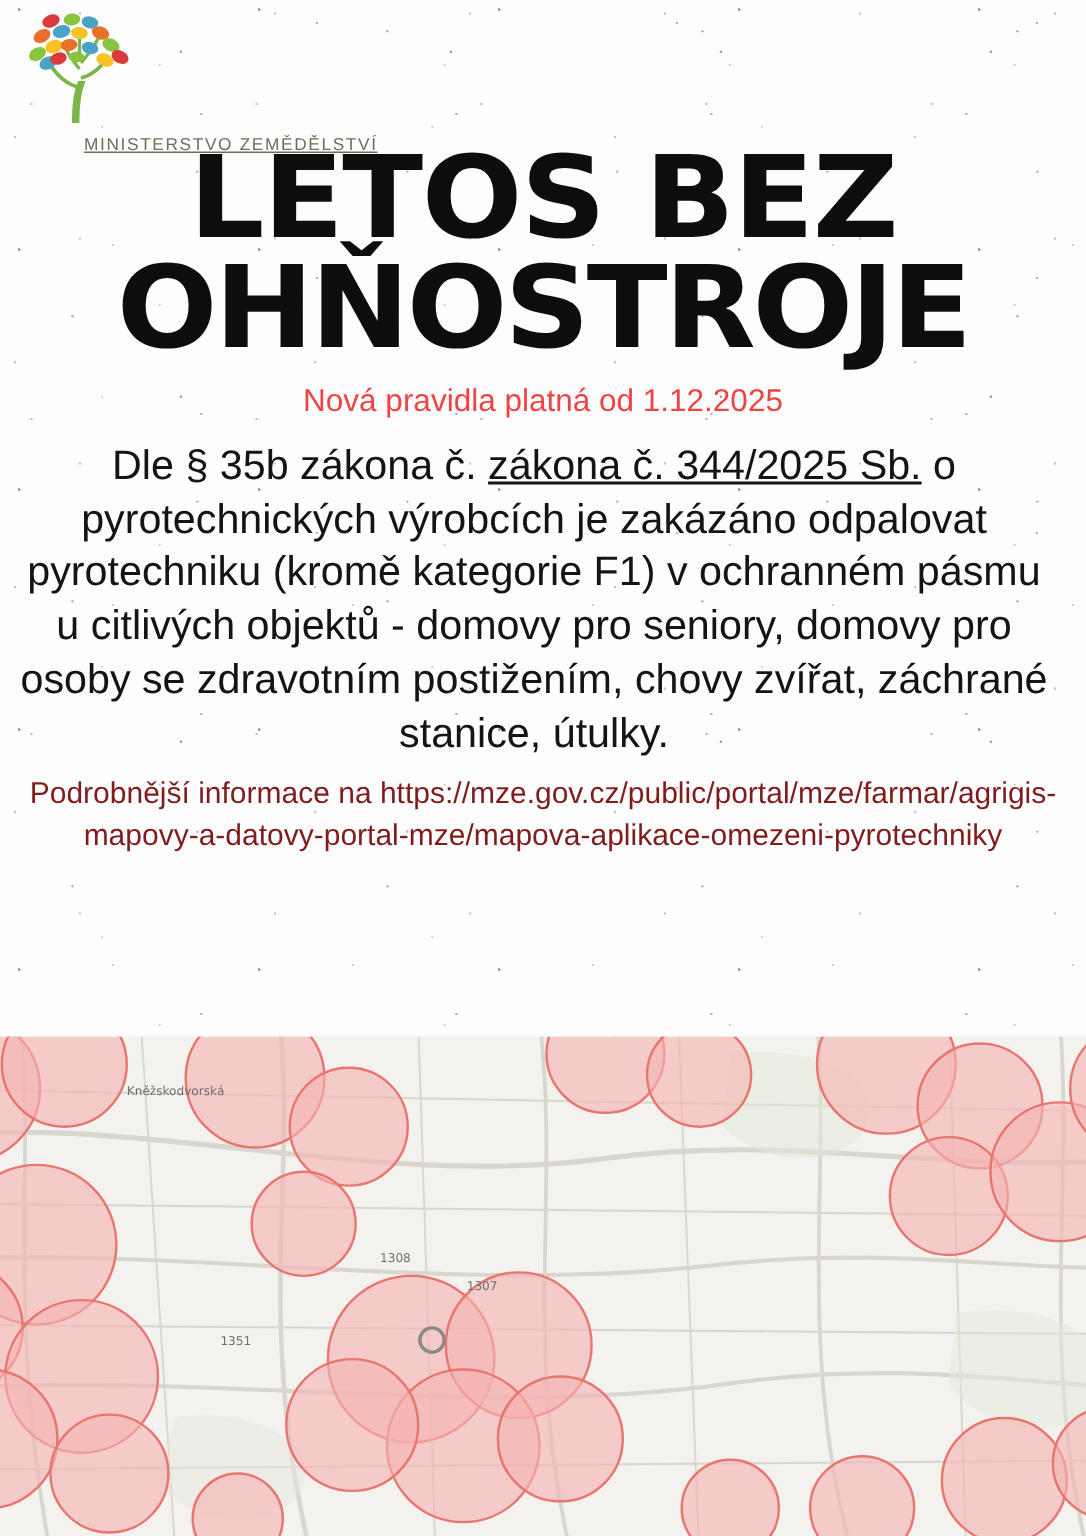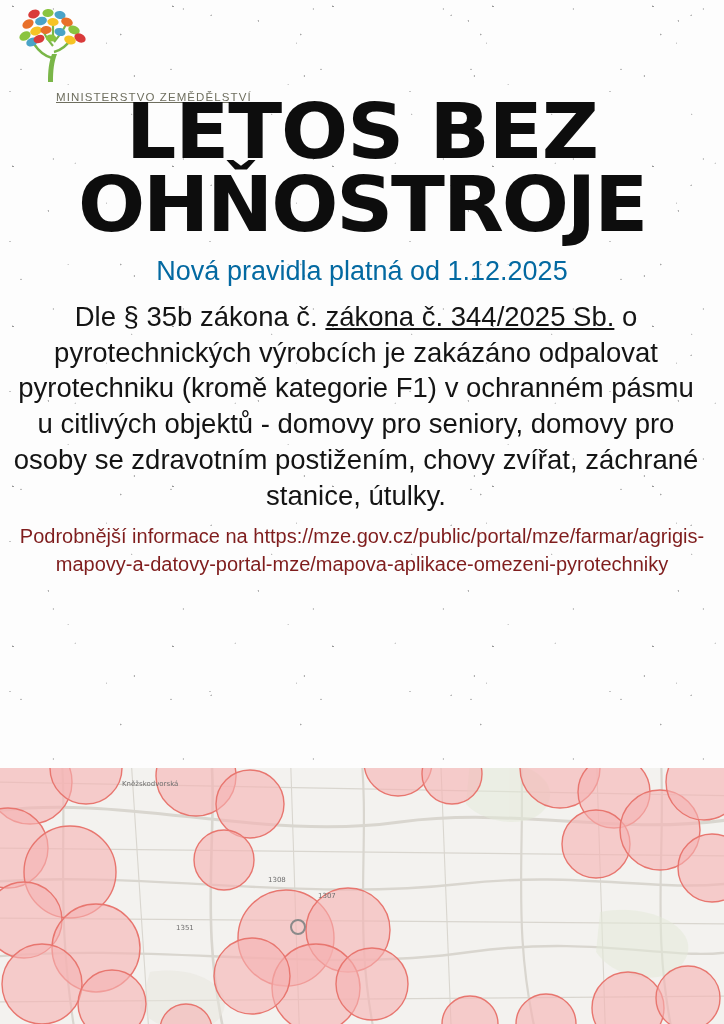--- a/index.html
+++ b/index.html
@@ -73,22 +73,22 @@
     line-height: 0.96;
     letter-spacing: -1px;
     color: #0d0d0d;
     transform: scaleX(1.04);
   }
   .headline .l2 { display: block; letter-spacing: -2px; }
 
   .subtitle {
     margin: 14px 0 0 0;
     text-align: center;
-    font-size: 27px;
-    color: #0369a1;
+    font-size: 21px;
+    color: #ef4444;
     font-family: "Liberation Sans", sans-serif;
   }
 
   
   .body-text {
     margin: 12px 20px 0 8px;
     text-align: center;
     font-size: 27.5px;
     line-height: 1.30;
     color: #141414;
@@ -108,21 +108,21 @@
     color: #7f1d1d;
     font-family: "Liberation Sans", sans-serif;
   }
 
   
   .map-wrap {
     position: absolute;
     left: 0;
     right: 0;
     bottom: 0;
-    height: 256px;
+    height: 333px;
     overflow: hidden;
     background: #f2f1ee;
     z-index: 3;
   }
   .map-svg { display: block; width: 100%; height: 100%; }
 </style>
 </head>
 <body>
 
 <div class="paper"></div>

